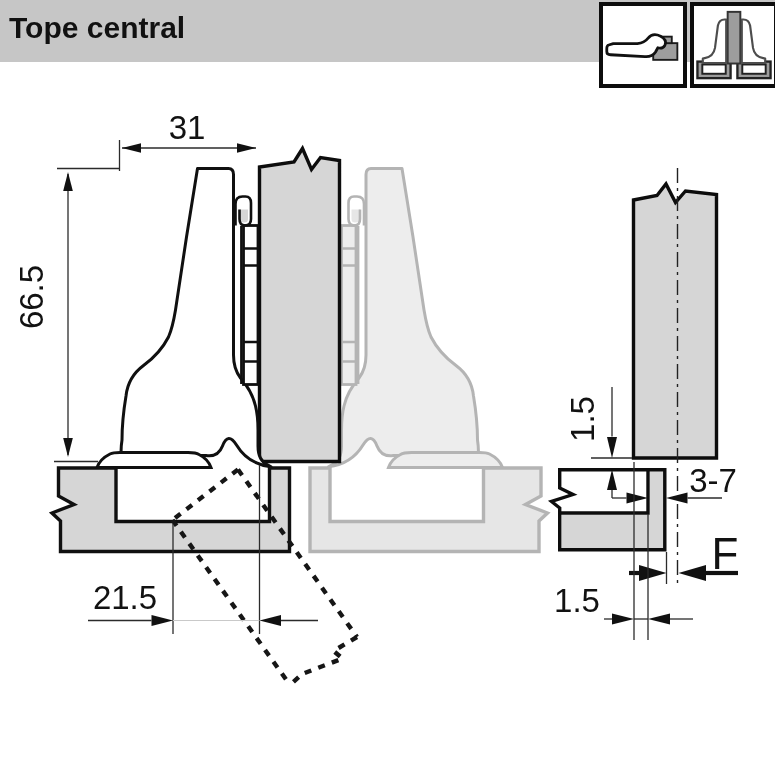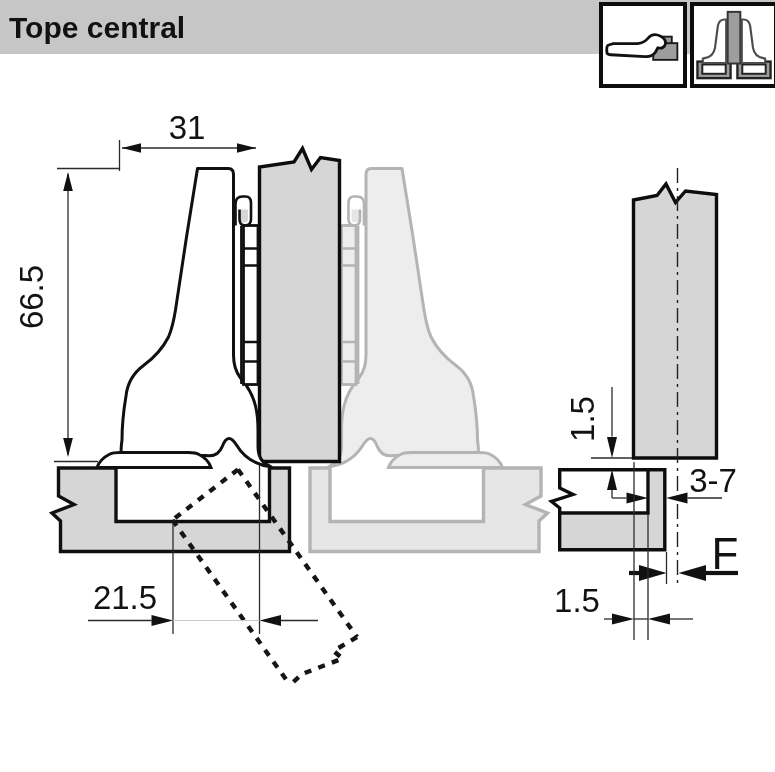--- a/index.html
+++ b/index.html
@@ -1,18 +1,18 @@
 <!DOCTYPE html>
 <html><head>
 <meta charset="utf-8">
 <style>
   html,body{margin:0;padding:0;background:#ffffff;}
   #stage{position:relative;width:775px;height:772px;overflow:hidden;background:#fff;
          font-family:"Liberation Sans",sans-serif;}
-  #headerbar{position:absolute;left:0;top:0;width:775px;height:54px;background:#c6c6c6;}
+  #headerbar{position:absolute;left:0;top:0;width:775px;height:62px;background:#c6c6c6;}
   #page-title{position:absolute;left:9px;top:11px;font-size:30px;font-weight:bold;color:#111;
               letter-spacing:0;}
   .iconbox{position:absolute;top:2px;width:88px;height:86px;background:#fff;border:4px solid #0d0d0d;
            box-sizing:border-box;}
   #iconbox-1{left:599px;}
   #iconbox-2{left:690px;}
   .iconbox svg{display:block;width:100%;height:100%;}
   svg text{fill:#121212;}
   .dimtext{font-size:33px;font-family:"Liberation Sans",sans-serif;}
   .dimtext-big{font-size:44px;font-family:"Liberation Sans",sans-serif;}

